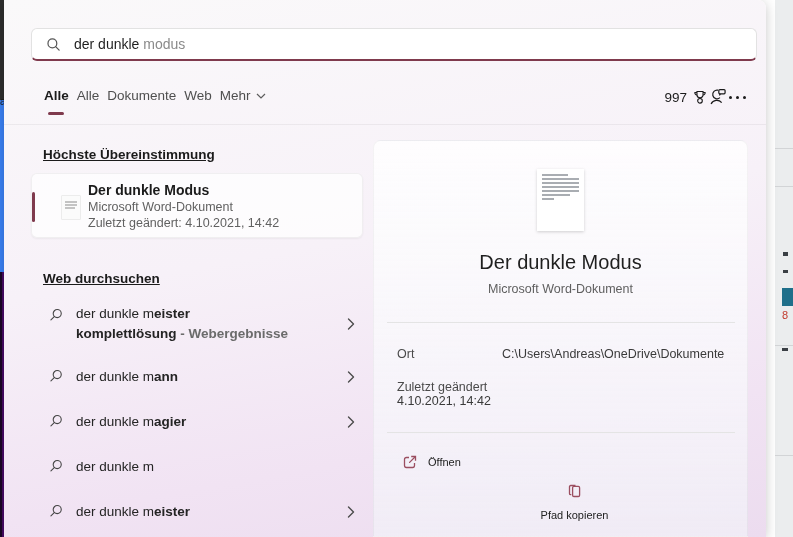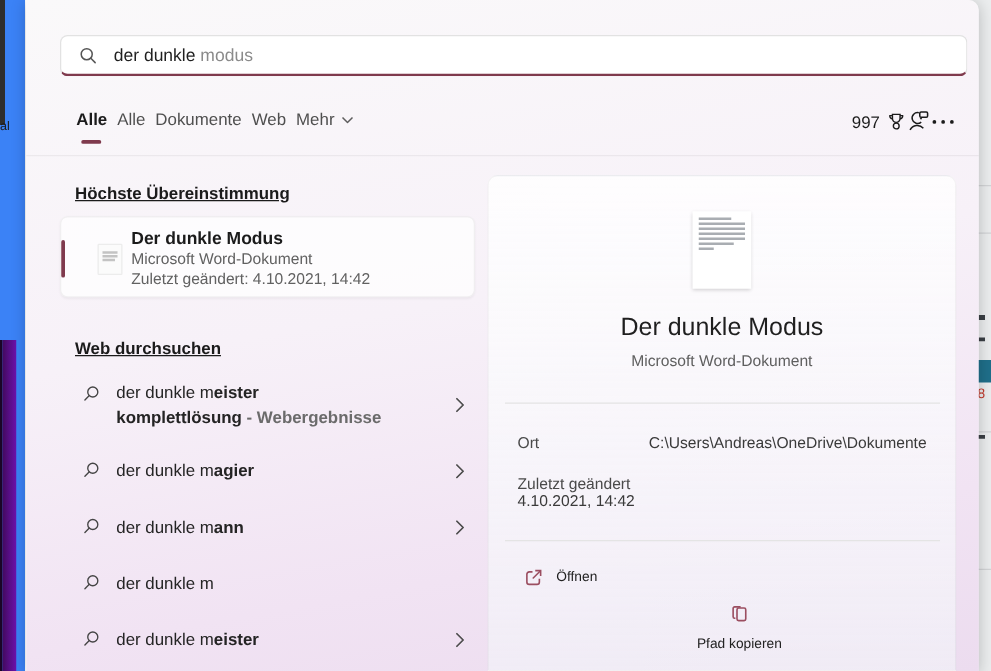--- a/index.html
+++ b/index.html
@@ -14,21 +14,21 @@
       background:linear-gradient(to right,#43095e,#6d12ae); }
   .bg-left .purple-edge { position:absolute; left:0; top:272px; width:2px; height:265px; background:#1a0526; }
 
   .bg-right { position:absolute; left:775px; top:0; width:18px; height:537px; background:#ebedee; }
   .bg-right .hline { position:absolute; left:0; width:18px; height:1px; background:#d2d4d6; }
   .bg-right .teal-block { position:absolute; left:7px; top:288px; width:11px; height:18px; background:#1f6f8a; }
   .bg-right .red-char { position:absolute; left:7px; top:309px; font-size:11px; color:#c23b2e; }
   .bg-right .mark { position:absolute; background:#3a3f44; }
 
   
-  .flyout { position:absolute; left:21px; top:0; width:762px; height:537px;
+  .flyout { position:absolute; left:4px; top:0; width:762px; height:537px;
       background:linear-gradient(170deg,#faf9fa 0%,#f7f1f8 45%,#f1e3f3 78%,#ecdcef 100%);
       box-shadow:0 2px 12px rgba(0,0,0,0.22); border-radius:0 8px 0 0; }
 
   
   .search-box { position:absolute; left:27px; top:28px; width:726px; height:33px; background:#fff;
       border:1px solid #e2e2e2; border-bottom:2px solid #7f3a4d; border-radius:6px;
       display:flex; align-items:center; padding-left:14px; }
   .search-box .mag { margin-right:13px; display:flex; }
   .search-text { font-size:14px; color:#1f1f1f; white-space:pre; }
   .search-text .suggest { color:#8a8a8a; }
@@ -222,50 +222,50 @@
         </span>
     </div>
 
     <div class="sugg">
       <span class="s-icon">
         <svg width="14" height="14" viewBox="0 0 16 16">
             <circle cx="9.4" cy="6.4" r="4.6" fill="none" stroke="#454545" stroke-width="1.25"></circle>
             <line x1="6" y1="9.9" x2="2.2" y2="13.7" stroke="#454545" stroke-width="1.25" stroke-linecap="round"></line>
           </svg>
       </span>
+      <div class="sugg-text"><span>der dunkle m</span><b>ann</b></div>
+      <span class="chev">
+          <svg width="8" height="12" viewBox="0 0 8 12">
+            <polyline points="1.5,1 6.5,6 1.5,11" fill="none" stroke="#4c4c4c" stroke-width="1.4" stroke-linecap="round" stroke-linejoin="round"></polyline>
+          </svg>
+        </span>
+    </div>
+
+    <div class="sugg">
+      <span class="s-icon">
+        <svg width="14" height="14" viewBox="0 0 16 16">
+            <circle cx="9.4" cy="6.4" r="4.6" fill="none" stroke="#454545" stroke-width="1.25"></circle>
+            <line x1="6" y1="9.9" x2="2.2" y2="13.7" stroke="#454545" stroke-width="1.25" stroke-linecap="round"></line>
+          </svg>
+      </span>
       <div class="sugg-text"><span>der dunkle m</span><b>agier</b></div>
       <span class="chev">
           <svg width="8" height="12" viewBox="0 0 8 12">
             <polyline points="1.5,1 6.5,6 1.5,11" fill="none" stroke="#4c4c4c" stroke-width="1.4" stroke-linecap="round" stroke-linejoin="round"></polyline>
           </svg>
         </span>
     </div>
 
     <div class="sugg">
       <span class="s-icon">
         <svg width="14" height="14" viewBox="0 0 16 16">
             <circle cx="9.4" cy="6.4" r="4.6" fill="none" stroke="#454545" stroke-width="1.25"></circle>
             <line x1="6" y1="9.9" x2="2.2" y2="13.7" stroke="#454545" stroke-width="1.25" stroke-linecap="round"></line>
           </svg>
       </span>
-      <div class="sugg-text"><span>der dunkle m</span><b>ann</b></div>
-      <span class="chev">
-          <svg width="8" height="12" viewBox="0 0 8 12">
-            <polyline points="1.5,1 6.5,6 1.5,11" fill="none" stroke="#4c4c4c" stroke-width="1.4" stroke-linecap="round" stroke-linejoin="round"></polyline>
-          </svg>
-        </span>
-    </div>
-
-    <div class="sugg">
-      <span class="s-icon">
-        <svg width="14" height="14" viewBox="0 0 16 16">
-            <circle cx="9.4" cy="6.4" r="4.6" fill="none" stroke="#454545" stroke-width="1.25"></circle>
-            <line x1="6" y1="9.9" x2="2.2" y2="13.7" stroke="#454545" stroke-width="1.25" stroke-linecap="round"></line>
-          </svg>
-      </span>
       <div class="sugg-text"><span>der dunkle m</span><b></b></div>
     </div>
 
     <div class="sugg">
       <span class="s-icon">
         <svg width="14" height="14" viewBox="0 0 16 16">
             <circle cx="9.4" cy="6.4" r="4.6" fill="none" stroke="#454545" stroke-width="1.25"></circle>
             <line x1="6" y1="9.9" x2="2.2" y2="13.7" stroke="#454545" stroke-width="1.25" stroke-linecap="round"></line>
           </svg>
       </span>

